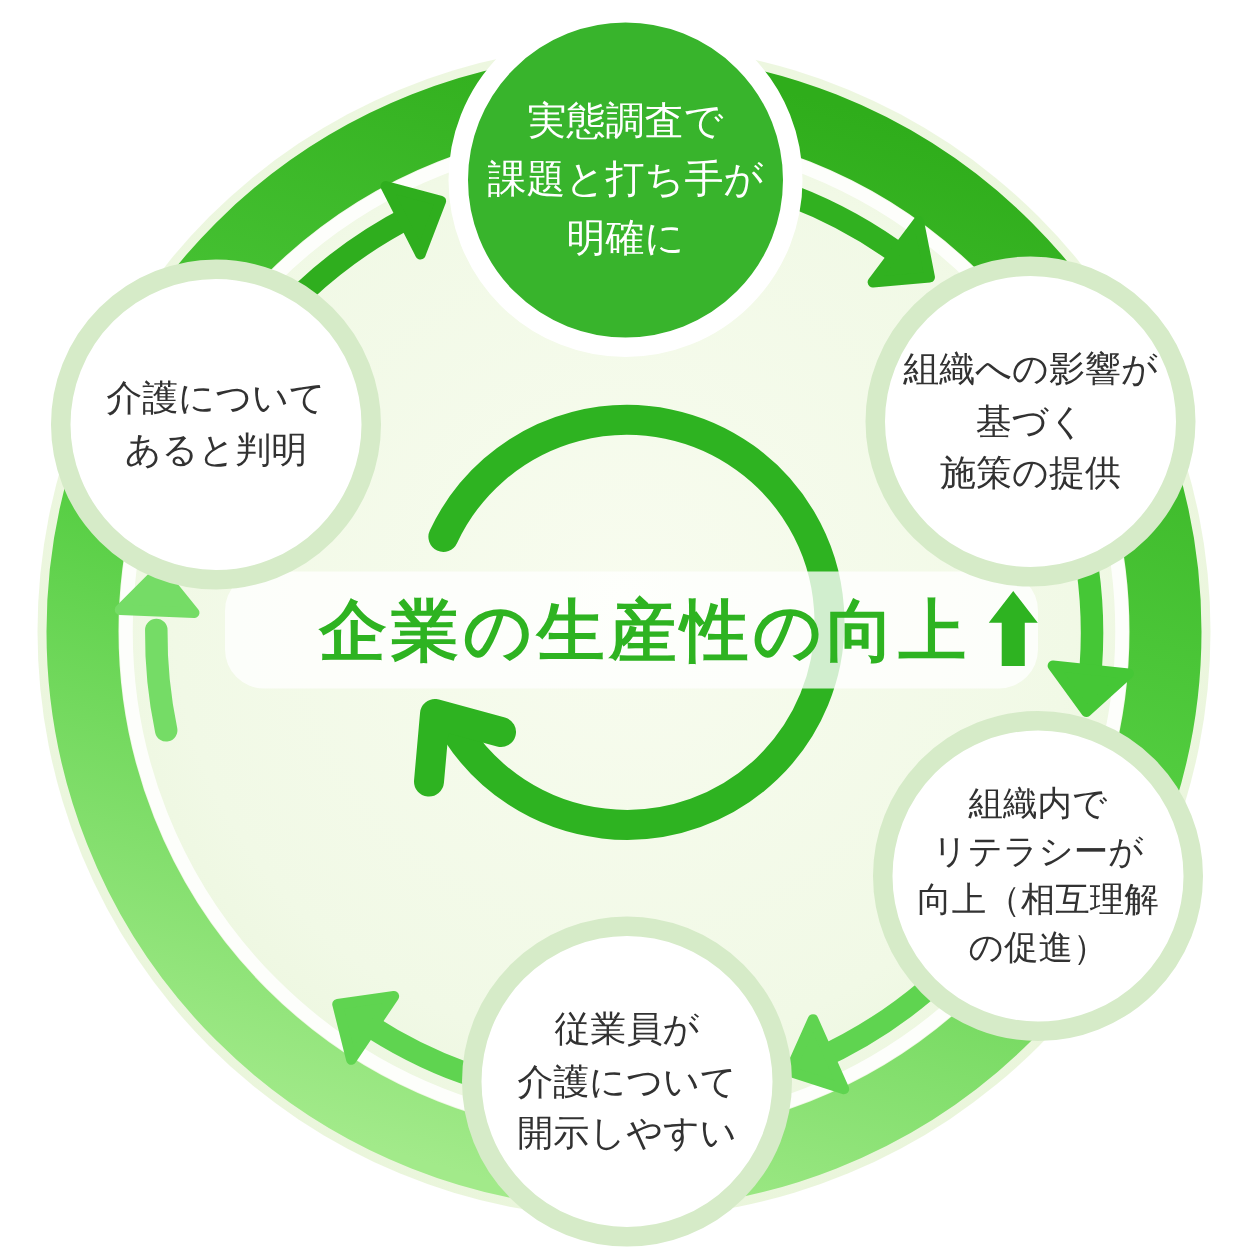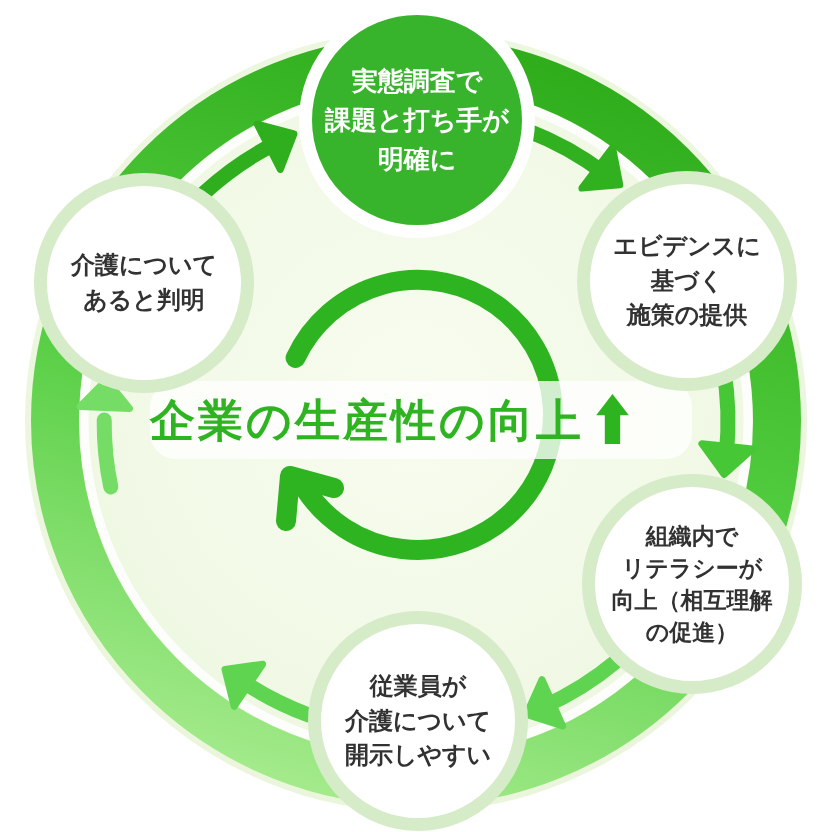--- a/index.html
+++ b/index.html
@@ -32,34 +32,34 @@
   .a4 .shaft{stroke:var(--flow-arrow-colors-3);} .a4 .head{fill:var(--flow-arrow-colors-3);stroke:var(--flow-arrow-colors-3);}
   .a5 .shaft{stroke:var(--flow-arrow-colors-4);} .a5 .head{fill:var(--flow-arrow-colors-4);stroke:var(--flow-arrow-colors-4);}
   .a6 .shaft{stroke:var(--flow-arrow-colors-5);} .a6 .head{fill:var(--flow-arrow-colors-5);stroke:var(--flow-arrow-colors-5);}
 
   .center-cycle{fill:none;stroke:var(--green-primary);stroke-width:20;stroke-linecap:round;stroke-linejoin:round;}
 
   
   .band{
     position:absolute;left:150px;top:381px;width:542px;height:78px;
     background:var(--band-bg);border-radius:26px;
-    display:flex;align-items:center;justify-content:flex-start;gap:12px;
+    display:flex;align-items:center;justify-content:flex-end;gap:12px;
   }
   .center-title{
     font-size:45px;font-weight:700;color:var(--green-primary);
     letter-spacing:3px;white-space:nowrap;line-height:1;
   }
   .up-arrow-svg{width:33px;height:50px;flex:0 0 auto;margin-bottom:3px;}
   .up-arrow-svg polygon{fill:var(--green-primary);}
 
   
   .node{
     position:absolute;box-sizing:border-box;border-radius:50%;
     display:flex;align-items:center;justify-content:center;
-    text-align:center;font-weight:700;
+    text-align:center;font-weight:400;
   }
   .node--white{
     width:220px;height:220px;background:#ffffff;
     border:13px solid var(--node-border);
     color:var(--text-dark);font-size:24px;line-height:1.45;
   }
   .node--green{
     width:236px;height:236px;background:var(--green-node);
     border:13px solid #ffffff;
     color:#ffffff;font-size:26px;line-height:1.5;
@@ -139,21 +139,21 @@
     </svg>
   </div>
 
   <div class="node node--green pos-top">
     <span class="label">実態調査で
 課題と打ち手が
 明確に</span>
   </div>
 
   <div class="node node--white pos-tr">
-    <span class="label">エビデンスに
+    <span class="label">組織への影響が
 基づく
 施策の提供</span>
   </div>
 
   <div class="node node--white node--small pos-br">
     <span class="label">組織内で
 リテラシーが
 向上（相互理解
 の促進）</span>
   </div>

